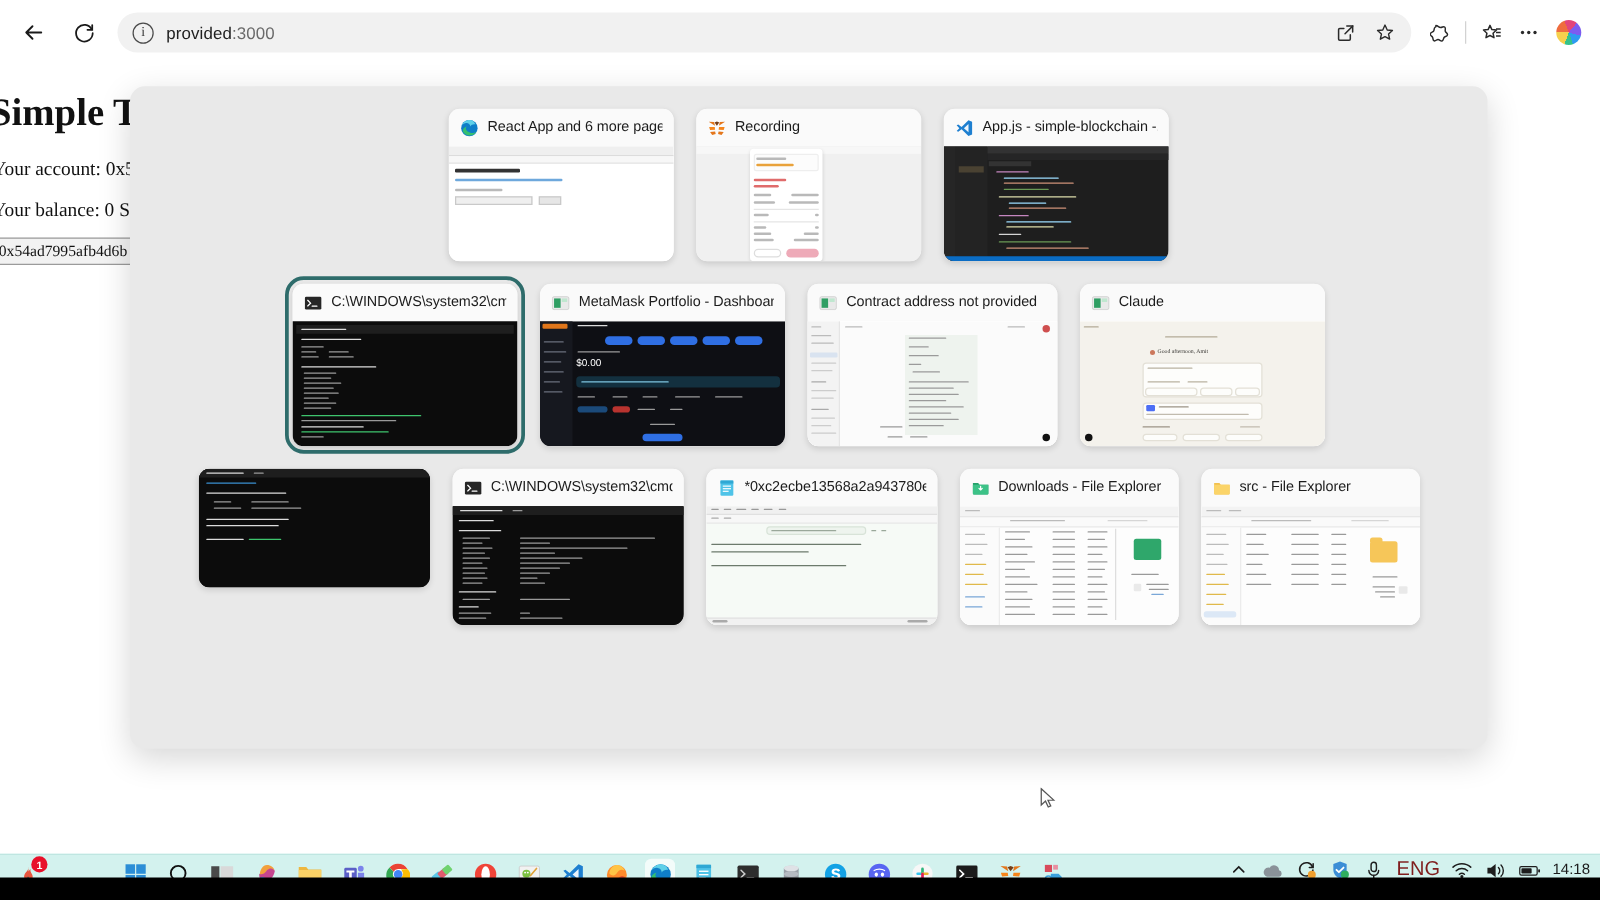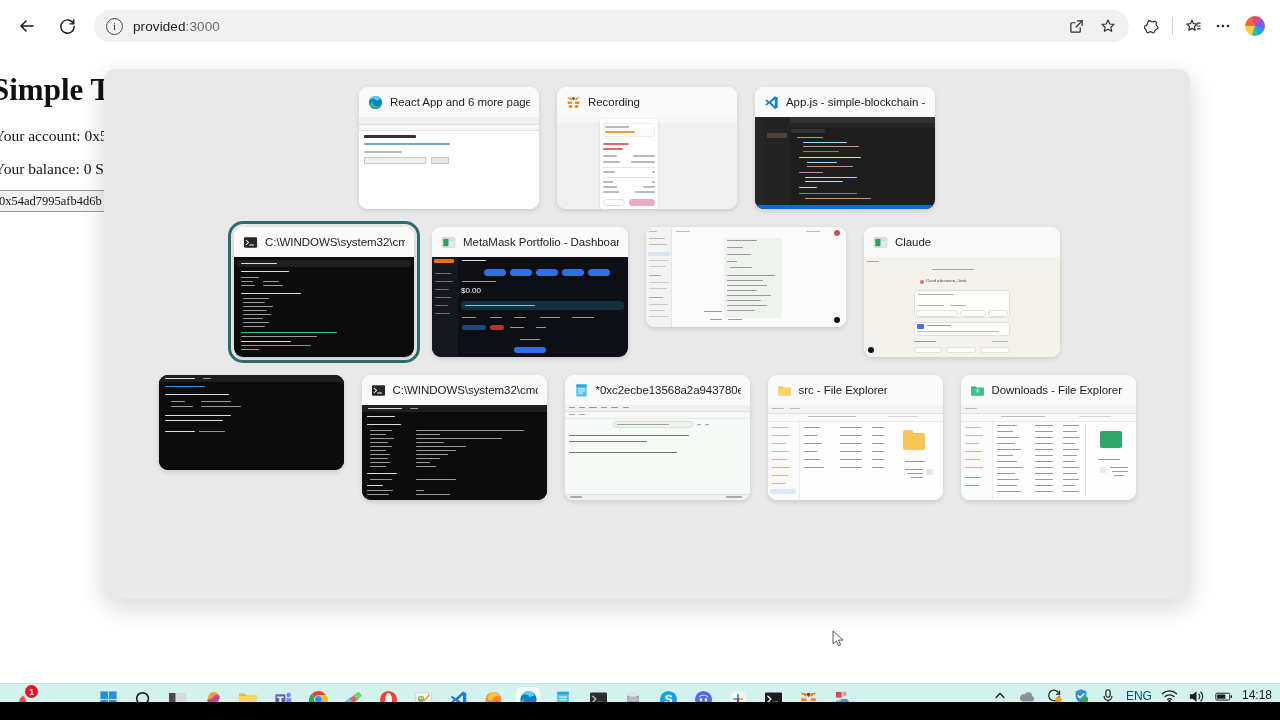--- a/index.html
+++ b/index.html
@@ -149,21 +149,21 @@
     position:absolute; left:0; bottom:0; width:1280px; height:37px;
     background:#d3f2ee; border-top:1px solid #bfe6e1;
   }
   .tb-mask { position:absolute; left:0; bottom:0; width:1280px; height:18px; background:#000; }
   .tb-left { position:absolute; left:10px; top:4px; display:flex; align-items:center; }
   .tb-center { position:absolute; left:96px; top:3px; display:flex; align-items:center; gap:11px; }
   .ti { width:24px; height:24px; position:relative; display:flex; align-items:center; justify-content:center; }
   .ti.active { background:rgba(255,255,255,.72); border-radius:5px; }
   .tb-right { position:absolute; right:8px; top:3px; display:flex; align-items:center; gap:9px; }
   .tr-ico { width:18px; height:18px; display:flex; align-items:center; justify-content:center; color:#1d1d1d; }
-  .lang { font-size:12px; color:#0c4a6e; line-height:1; }
+  .lang { font-size:16px; color:#7f1d1d; line-height:1; }
   .clock { font-size:12px; color:#1c1c1c; text-align:right; line-height:1.15; }
 
   .badge {
     position:absolute; right:-4px; top:-3px; min-width:13px; height:13px;
     border-radius:50%; background:#e8102a; color:#fff; font-size:8.5px;
     display:flex; align-items:center; justify-content:center; font-weight:bold;
   }
 
   .cursor { position:absolute; left:832px; top:630px; width:14px; height:18px; }
 </style>
@@ -424,20 +424,30 @@
             <div class="blk" style="left:30px;top:68px;width:24px;height:5px;background:#1b4a7a;border-radius:3px;"></div>
             <div class="blk" style="left:58px;top:68px;width:14px;height:5px;background:#b8332f;border-radius:3px;"></div>
             <div class="tl" style="left:78px;top:70px;width:14px;"></div>
             <div class="tl" style="left:104px;top:70px;width:10px;"></div>
             <div class="tl" style="left:88px;top:82px;width:20px;"></div>
             <div class="blk" style="left:82px;top:90px;width:32px;height:6px;background:#2f6fe4;border-radius:3px;"></div>
           </div>
         </div>
 
         <div class="card" style="width:200px;">
+          <div class="card-head">
+            <div class="mi">
+              <svg width="15" height="15" viewBox="0 0 16 16">
+                <rect x="1" y="2.5" width="14" height="11" rx="1.4" fill="#e9e9e9" stroke="#c9c9c9" stroke-width=".6"></rect>
+                <rect x="2.4" y="4" width="5.6" height="8" fill="#2f9e63"></rect>
+                <rect x="9" y="4" width="4.6" height="3" fill="#bfe7cf"></rect>
+              </svg>
+            </div>
+            <div class="card-title">Contract address not provided</div>
+          </div>
           <div class="card-thumb" style="height:100px;">
             <div class="doc-app"></div>
             <div class="doc-side"></div>
             <div class="tl" style="left:3px;top:4px;width:8px;background:#bbb;"></div>
             <div class="tl" style="left:3px;top:11px;width:16px;background:#bbb;"></div>
             <div class="tl" style="left:3px;top:17px;width:18px;background:#bbb;"></div>
             <div class="blk" style="left:2px;top:25px;width:22px;height:4px;background:#d9e3f0;border-radius:1px;"></div>
             <div class="tl" style="left:3px;top:33px;width:20px;background:#ccc;"></div>
             <div class="tl" style="left:3px;top:39px;width:17px;background:#ccc;"></div>
             <div class="tl" style="left:3px;top:48px;width:12px;background:#aaa;"></div>
@@ -609,75 +619,20 @@
             <div class="blk" style="left:48px;top:16px;width:80px;height:7px;background:#eef4ee;border:1px solid #d8e3d8;border-radius:3px;"></div>
             <div class="tl" style="left:52px;top:19px;width:52px;background:#9aa89a;"></div>
             <div class="tl" style="left:132px;top:19px;width:4px;background:#9aa89a;"></div>
             <div class="tl" style="left:140px;top:19px;width:4px;background:#9aa89a;"></div>
             <div class="tl" style="left:4px;top:30px;width:120px;background:#6c7a6c;"></div>
             <div class="tl" style="left:4px;top:36px;width:78px;background:#6c7a6c;"></div>
             <div class="tl" style="left:4px;top:47px;width:108px;background:#6c7a6c;"></div>
             <div class="blk" style="left:0;right:0;bottom:0;height:6px;background:#f1f1f1;border-top:1px solid #e1e1e1;"></div>
             <div class="tl" style="left:5px;bottom:2.5px;width:12px;background:#aaa;"></div>
             <div class="tl" style="right:8px;bottom:2.5px;width:16px;background:#aaa;"></div>
-          </div>
-        </div>
-
-        <div class="card" style="width:175px;">
-          <div class="card-head">
-            <div class="mi">
-              <svg width="15" height="15" viewBox="0 0 16 16">
-                <path d="M1.4 3.6h4.5l1.2 1.5h7.5v7.4a.9.9 0 0 1-.9.9H2.3a.9.9 0 0 1-.9-.9z" fill="#f2c14e"></path>
-                <path d="M1.4 5.1h13.2v7.4a.9.9 0 0 1-.9.9H2.3a.9.9 0 0 1-.9-.9z" fill="#fbd469"></path>
-              </svg>
-            </div>
-            <div class="card-title">src - File Explorer</div>
-          </div>
-          <div class="card-thumb" style="height:95px;">
-            <div class="fe-app"></div>
-              <div class="fe-top"></div>
-              <div class="fe-top2"></div>
-              <div class="fe-side"></div>
-            <div class="tl" style="left:4px;top:3px;width:12px;background:#bbb;"></div>
-            <div class="tl" style="left:22px;top:3px;width:10px;background:#bbb;"></div>
-            <div class="tl" style="left:40px;top:11px;width:48px;background:#bbb;"></div>
-            <div class="tl" style="left:120px;top:11px;width:30px;background:#d6d6d6;"></div>
-            <div class="tl" style="left:4px;top:22px;width:16px;background:#bbb;"></div>
-            <div class="tl" style="left:4px;top:30px;width:18px;background:#bbb;"></div>
-            <div class="tl" style="left:4px;top:38px;width:14px;background:#bbb;"></div>
-            <div class="tl" style="left:4px;top:46px;width:17px;background:#bbb;"></div>
-            <div class="tl" style="left:4px;top:54px;width:15px;background:#e0b94a;"></div>
-            <div class="tl" style="left:4px;top:62px;width:18px;background:#e0b94a;"></div>
-            <div class="tl" style="left:4px;top:70px;width:16px;background:#e0b94a;"></div>
-            <div class="tl" style="left:4px;top:78px;width:14px;background:#e0b94a;"></div>
-            <div class="blk" style="left:2px;top:84px;width:26px;height:5px;background:#dce8f6;border-radius:2px;"></div>
-            <div class="tl" style="left:36px;top:22px;width:16px;"></div>
-              <div class="tl" style="left:72px;top:22px;width:22px;"></div>
-              <div class="tl" style="left:104px;top:22px;width:12px;"></div>
-            <div class="tl" style="left:36px;top:30px;width:14px;"></div>
-              <div class="tl" style="left:72px;top:30px;width:22px;"></div>
-              <div class="tl" style="left:104px;top:30px;width:12px;"></div>
-            <div class="tl" style="left:36px;top:38px;width:18px;"></div>
-              <div class="tl" style="left:72px;top:38px;width:22px;"></div>
-              <div class="tl" style="left:104px;top:38px;width:12px;"></div>
-            <div class="tl" style="left:36px;top:46px;width:13px;"></div>
-              <div class="tl" style="left:72px;top:46px;width:22px;"></div>
-              <div class="tl" style="left:104px;top:46px;width:12px;"></div>
-            <div class="tl" style="left:36px;top:54px;width:16px;"></div>
-              <div class="tl" style="left:72px;top:54px;width:22px;"></div>
-              <div class="tl" style="left:104px;top:54px;width:12px;"></div>
-            <div class="tl" style="left:36px;top:62px;width:20px;"></div>
-              <div class="tl" style="left:72px;top:62px;width:22px;"></div>
-              <div class="tl" style="left:104px;top:62px;width:12px;"></div>
-            <div class="folder-big" style="right:18px;top:28px;"></div>
-            <div class="tl" style="right:18px;top:56px;width:20px;"></div>
-            <div class="blk" style="right:10px;top:64px;width:7px;height:6px;background:#e9e9e9;border-radius:1px;"></div>
-            <div class="tl" style="right:20px;top:64px;width:18px;"></div>
-            <div class="tl" style="right:20px;top:68px;width:16px;"></div>
-            <div class="tl" style="right:20px;top:72px;width:12px;"></div>
           </div>
         </div>
 
         <div class="card" style="width:175px;">
           <div class="card-head">
             <div class="mi">
               <svg width="15" height="15" viewBox="0 0 16 16">
                 <path d="M1.4 3.6h4.5l1.2 1.5h7.5v7.4a.9.9 0 0 1-.9.9H2.3a.9.9 0 0 1-.9-.9z" fill="#25a06a"></path>
                 <path d="M1.4 5.1h13.2v7.4a.9.9 0 0 1-.9.9H2.3a.9.9 0 0 1-.9-.9z" fill="#3cc287"></path>
                 <path d="M8 6.4v3.2m0 0L6.6 8.2M8 9.6l1.4-1.4" stroke="#fff" stroke-width="1" fill="none" stroke-linecap="round"></path>
@@ -739,20 +694,75 @@
               <div class="tl" style="left:102px;top:86px;width:16px;"></div>
             <div class="blk" style="left:124px;top:18px;width:1px;bottom:4px;background:#dedede;"></div>
             <div class="folder-green" style="right:14px;top:26px;"></div>
             <div class="tl" style="right:16px;top:54px;width:22px;"></div>
             <div class="blk" style="right:30px;top:62px;width:6px;height:6px;background:#eaeaea;border-radius:1px;"></div>
             <div class="tl" style="right:8px;top:62px;width:18px;"></div>
             <div class="tl" style="right:8px;top:66px;width:16px;"></div>
             <div class="tl" style="right:12px;top:70px;width:10px;background:#7aa7d8;"></div>
           </div>
         </div>
+
+        <div class="card" style="width:175px;">
+          <div class="card-head">
+            <div class="mi">
+              <svg width="15" height="15" viewBox="0 0 16 16">
+                <path d="M1.4 3.6h4.5l1.2 1.5h7.5v7.4a.9.9 0 0 1-.9.9H2.3a.9.9 0 0 1-.9-.9z" fill="#f2c14e"></path>
+                <path d="M1.4 5.1h13.2v7.4a.9.9 0 0 1-.9.9H2.3a.9.9 0 0 1-.9-.9z" fill="#fbd469"></path>
+              </svg>
+            </div>
+            <div class="card-title">src - File Explorer</div>
+          </div>
+          <div class="card-thumb" style="height:95px;">
+            <div class="fe-app"></div>
+              <div class="fe-top"></div>
+              <div class="fe-top2"></div>
+              <div class="fe-side"></div>
+            <div class="tl" style="left:4px;top:3px;width:12px;background:#bbb;"></div>
+            <div class="tl" style="left:22px;top:3px;width:10px;background:#bbb;"></div>
+            <div class="tl" style="left:40px;top:11px;width:48px;background:#bbb;"></div>
+            <div class="tl" style="left:120px;top:11px;width:30px;background:#d6d6d6;"></div>
+            <div class="tl" style="left:4px;top:22px;width:16px;background:#bbb;"></div>
+            <div class="tl" style="left:4px;top:30px;width:18px;background:#bbb;"></div>
+            <div class="tl" style="left:4px;top:38px;width:14px;background:#bbb;"></div>
+            <div class="tl" style="left:4px;top:46px;width:17px;background:#bbb;"></div>
+            <div class="tl" style="left:4px;top:54px;width:15px;background:#e0b94a;"></div>
+            <div class="tl" style="left:4px;top:62px;width:18px;background:#e0b94a;"></div>
+            <div class="tl" style="left:4px;top:70px;width:16px;background:#e0b94a;"></div>
+            <div class="tl" style="left:4px;top:78px;width:14px;background:#e0b94a;"></div>
+            <div class="blk" style="left:2px;top:84px;width:26px;height:5px;background:#dce8f6;border-radius:2px;"></div>
+            <div class="tl" style="left:36px;top:22px;width:16px;"></div>
+              <div class="tl" style="left:72px;top:22px;width:22px;"></div>
+              <div class="tl" style="left:104px;top:22px;width:12px;"></div>
+            <div class="tl" style="left:36px;top:30px;width:14px;"></div>
+              <div class="tl" style="left:72px;top:30px;width:22px;"></div>
+              <div class="tl" style="left:104px;top:30px;width:12px;"></div>
+            <div class="tl" style="left:36px;top:38px;width:18px;"></div>
+              <div class="tl" style="left:72px;top:38px;width:22px;"></div>
+              <div class="tl" style="left:104px;top:38px;width:12px;"></div>
+            <div class="tl" style="left:36px;top:46px;width:13px;"></div>
+              <div class="tl" style="left:72px;top:46px;width:22px;"></div>
+              <div class="tl" style="left:104px;top:46px;width:12px;"></div>
+            <div class="tl" style="left:36px;top:54px;width:16px;"></div>
+              <div class="tl" style="left:72px;top:54px;width:22px;"></div>
+              <div class="tl" style="left:104px;top:54px;width:12px;"></div>
+            <div class="tl" style="left:36px;top:62px;width:20px;"></div>
+              <div class="tl" style="left:72px;top:62px;width:22px;"></div>
+              <div class="tl" style="left:104px;top:62px;width:12px;"></div>
+            <div class="folder-big" style="right:18px;top:28px;"></div>
+            <div class="tl" style="right:18px;top:56px;width:20px;"></div>
+            <div class="blk" style="right:10px;top:64px;width:7px;height:6px;background:#e9e9e9;border-radius:1px;"></div>
+            <div class="tl" style="right:20px;top:64px;width:18px;"></div>
+            <div class="tl" style="right:20px;top:68px;width:16px;"></div>
+            <div class="tl" style="right:20px;top:72px;width:12px;"></div>
+          </div>
+        </div>
       </div>
 
     </div>
   </div>
 
   <div class="cursor">
     <svg width="14" height="18" viewBox="0 0 14 18">
       <path d="M1 1 1 14 4.4 10.9 6.6 15.6 8.6 14.7 6.4 10.2 11 10.1z" fill="#fdfdfd" stroke="#555" stroke-width="1"></path>
     </svg>
   </div>

